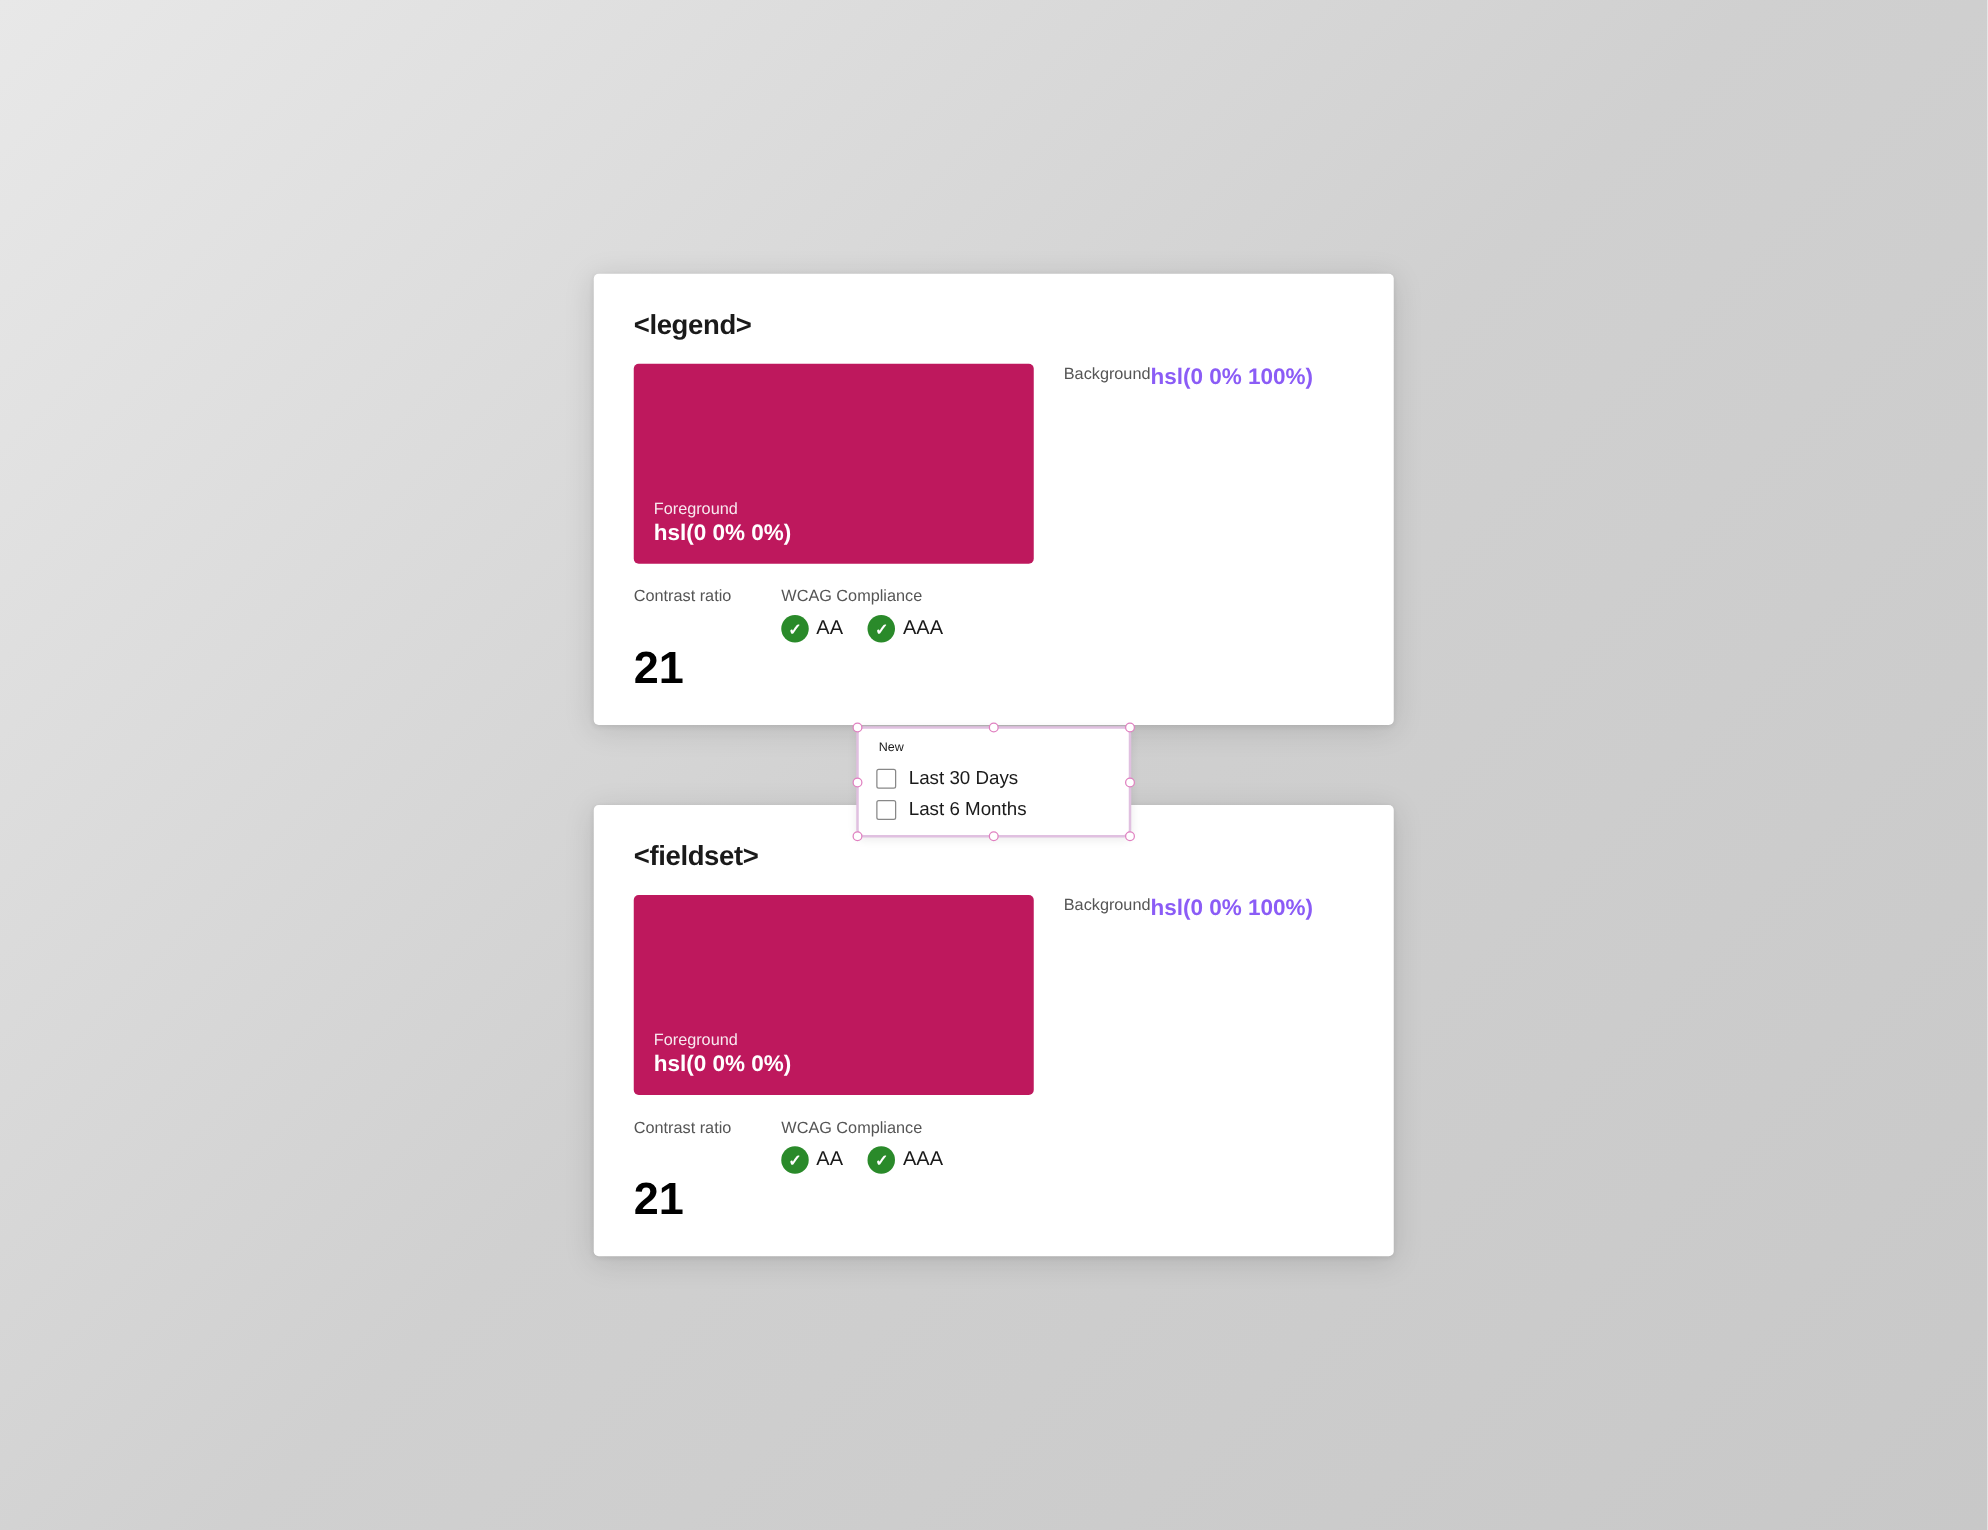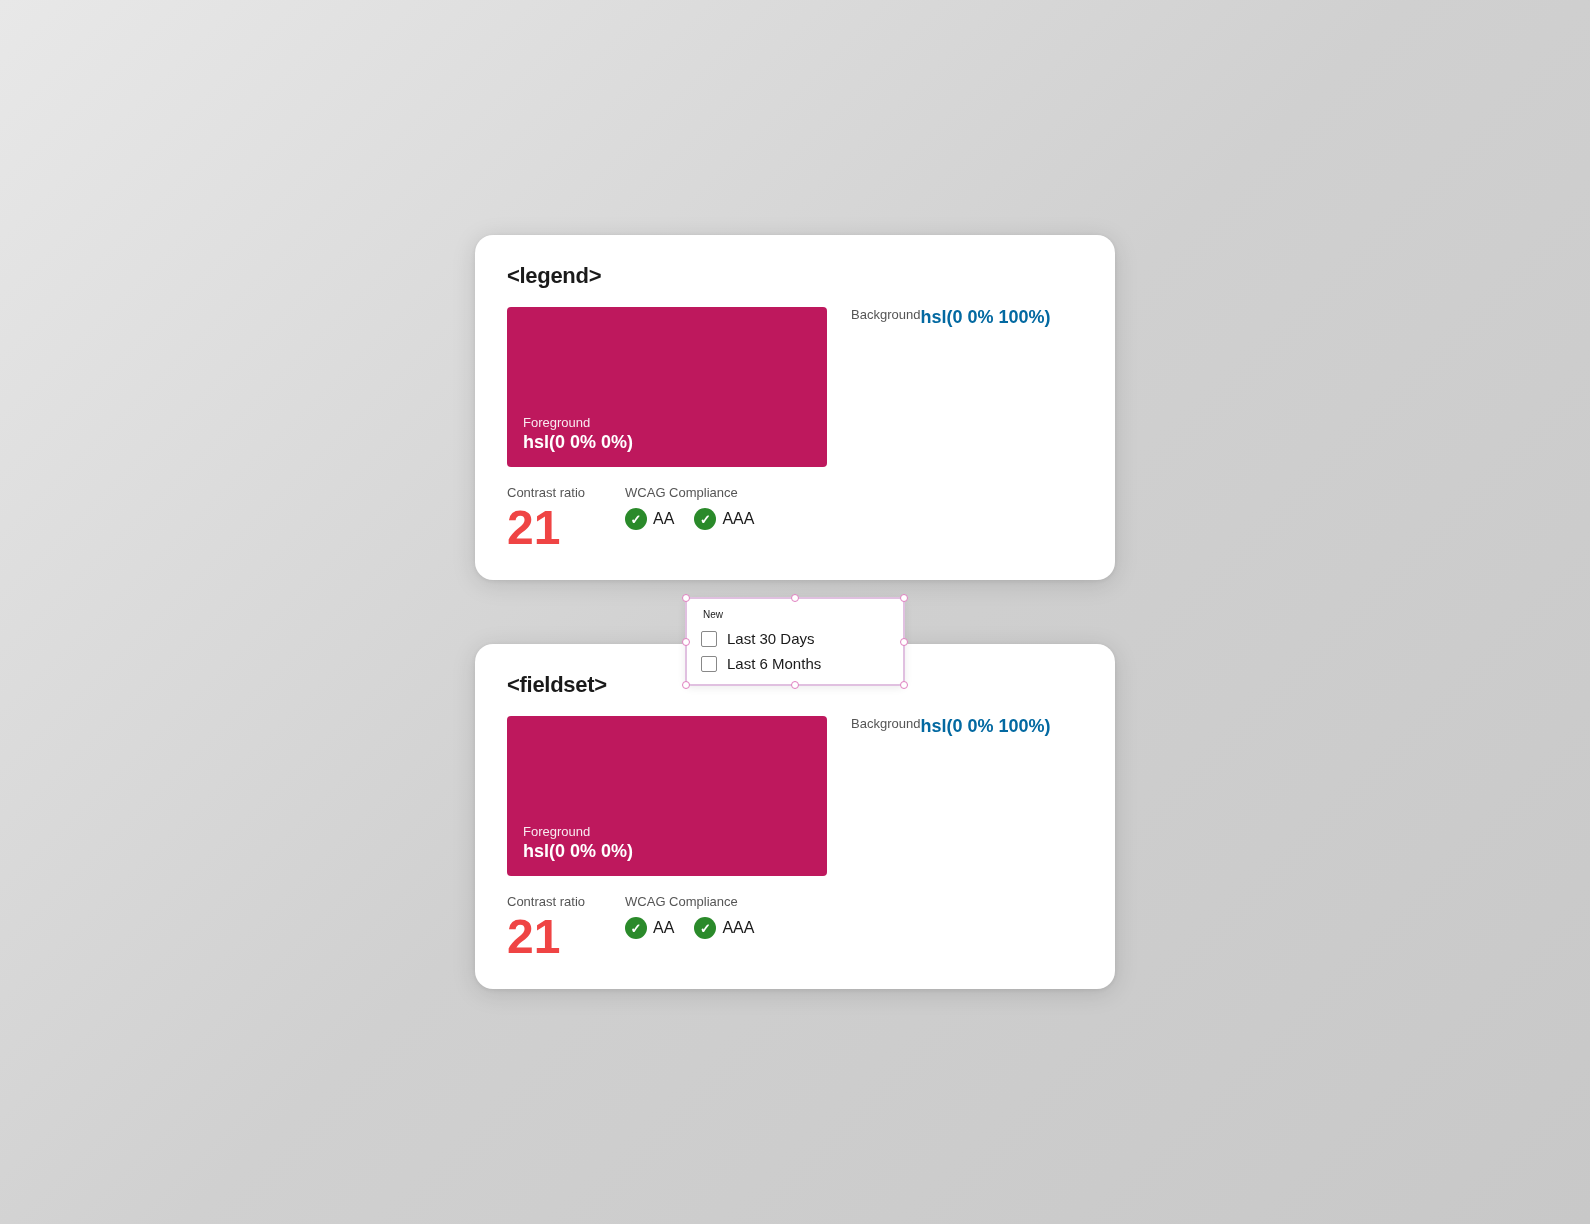--- a/index.html
+++ b/index.html
@@ -23,21 +23,21 @@
     .cards-container {
       display: flex;
       flex-direction: column;
       align-items: center;
       gap: 0;
       position: relative;
     }
 
     .card {
       background: #ffffff;
-      border-radius: 18px;
+      border-radius: 4px;
       box-shadow: 0 4px 24px rgba(0,0,0,0.13), 0 1px 4px rgba(0,0,0,0.08);
       width: 640px;
       padding: 28px 32px 28px 32px;
       position: relative;
     }
 
     .card-title {
       font-size: 22px;
       font-weight: 700;
       color: #1a1a1a;
@@ -75,21 +75,21 @@
 
     .color-label {
       font-size: 13px;
       color: #555;
       margin-bottom: 3px;
     }
 
     .color-value {
       font-size: 18px;
       font-weight: 600;
-      color: #0369a1;
+      color: #8b5cf6;
       text-align: right;
     }
 
     .metrics-row {
       display: flex;
       align-items: flex-start;
       margin-top: 18px;
       gap: 40px;
     }
 
@@ -98,24 +98,25 @@
       flex-direction: column;
     }
 
     .metric-label {
       font-size: 13px;
       color: #555;
       margin-bottom: 4px;
     }
 
     .contrast-number {
-      font-size: 48px;
+      font-size: 36px;
       font-weight: 700;
-      color: #ef4444;
+      color: #000000;
       line-height: 1;
+      margin-top: 28px;
     }
 
     .wcag-block {
       display: flex;
       flex-direction: column;
     }
 
     .wcag-badges {
       display: flex;
       align-items: center;

